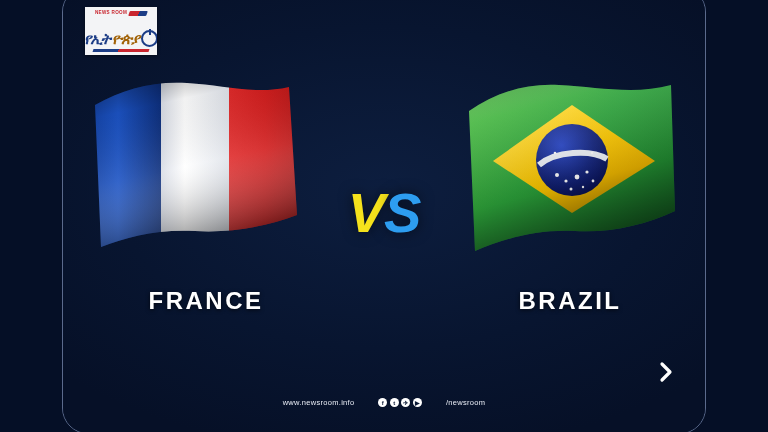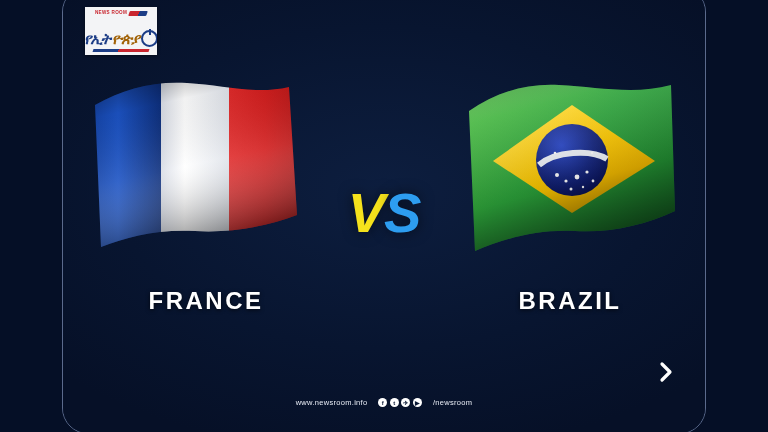--- a/index.html
+++ b/index.html
@@ -169,21 +169,21 @@
 
   
   #footer {
     position: absolute;
     left: 0;
     right: 0;
     bottom: 26px;
     display: flex;
     align-items: center;
     justify-content: center;
-    gap: 8px;
+    gap: 21px;
     color: #e8ecf5;
     font-size: 7.5px;
     letter-spacing: .3px;
   }
   #social-icons {
     display: flex;
     align-items: center;
     gap: 2.5px;
     margin: 0 3px;
   }

